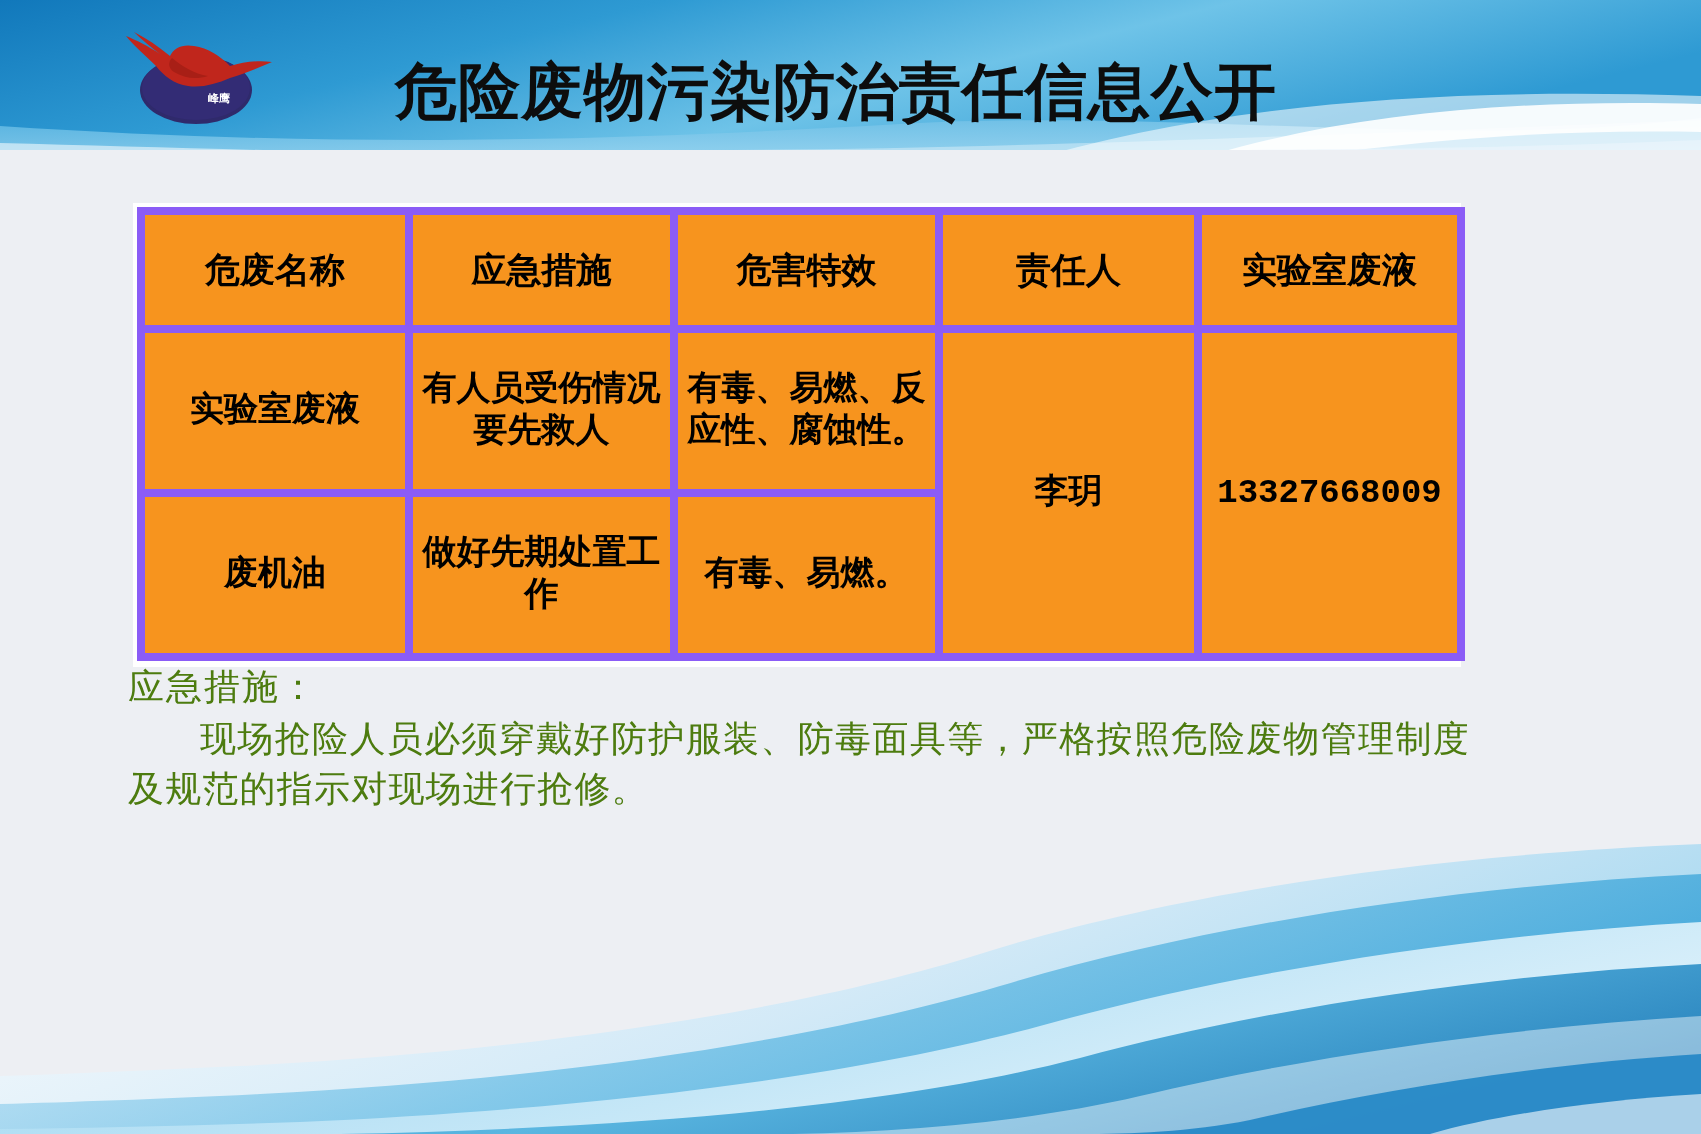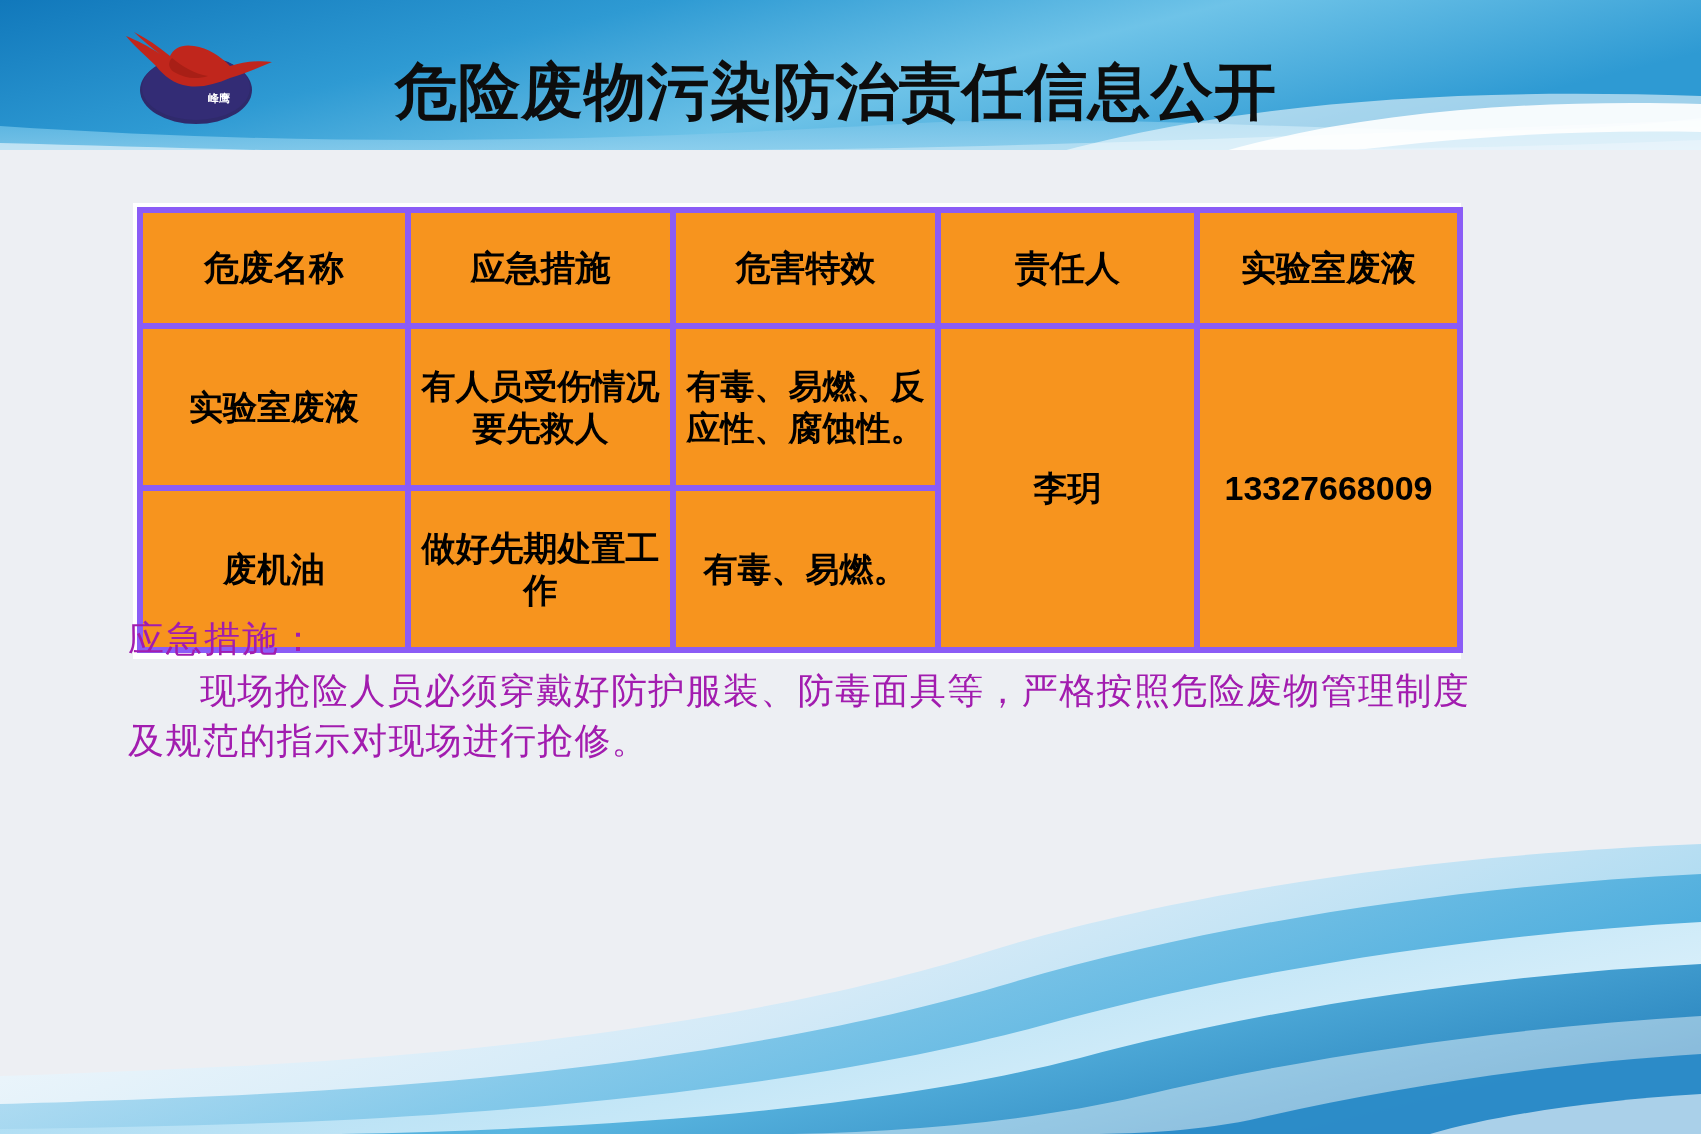--- a/index.html
+++ b/index.html
@@ -67,26 +67,26 @@
     padding: 4px 4px 6px 4px;
     box-sizing: border-box;
   }
   table.hw {
     border-collapse: collapse;
     width: 1320px;
     table-layout: fixed;
     background: #f7941e;
   }
   table.hw td, table.hw th {
-    border: 6px solid #8b5cf6;
+    border: 8px solid #8b5cf6;
     background: #f7941e;
     color: #000000;
     text-align: center;
     vertical-align: middle;
-    font-family: Liberation Sans, sans-serif;
+    font-family: Liberation Mono, monospace;
     font-weight: 700;
     padding: 4px 6px;
   }
   table.hw th {
     font-size: 35px;
     height: 102px;
   }
   table.hw td {
     font-size: 34px;
     line-height: 1.25;
@@ -101,23 +101,23 @@
   col.c1 { width: 268px; }
   col.c2 { width: 265px; }
   col.c3 { width: 265px; }
   col.c4 { width: 259px; }
   col.c5 { width: 263px; }
 
   
   .body-text {
     position: absolute;
     left: 128px;
-    top: 614px;
+    top: 662px;
     width: 1342px;
-    color: #a21caf;
+    color: #4d7c0f;
     font-family: "Liberation Serif", "DejaVu Serif", serif;
     font-size: 36px;
     line-height: 50px;
   }
   .body-text .heading {
     margin: 0 0 2px 0;
     letter-spacing: 2px;
   }
   .body-text p.para {
     margin: 0;

